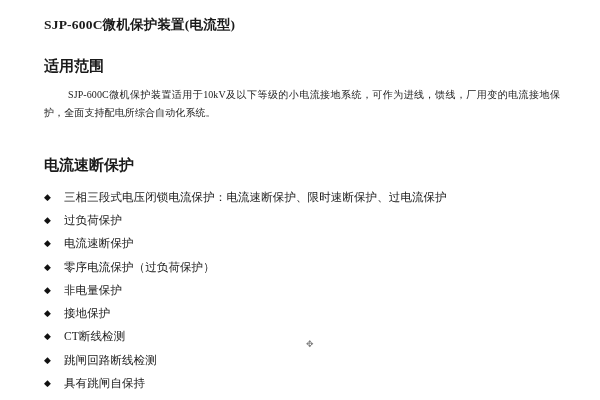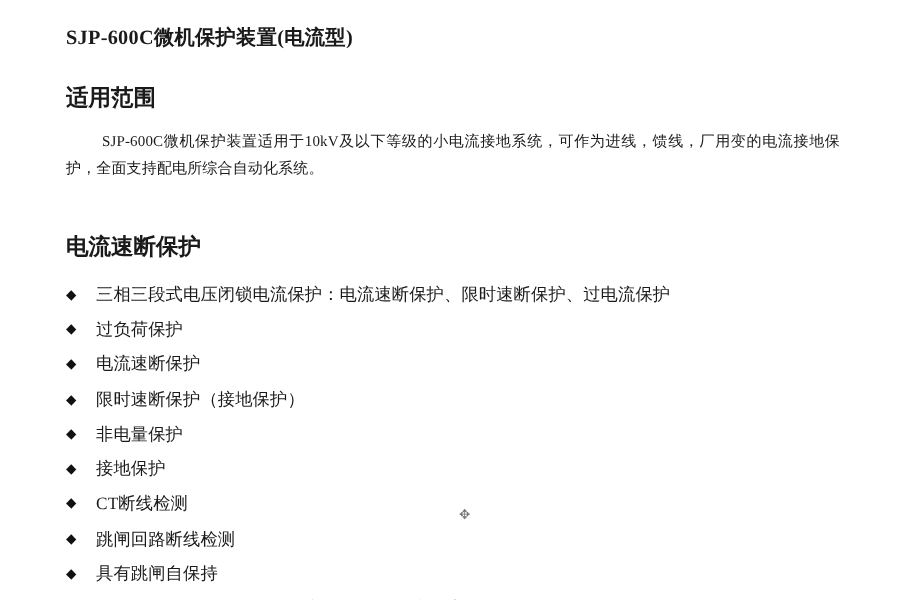--- a/index.html
+++ b/index.html
@@ -101,21 +101,21 @@
     <li class="feature-item">
       <span class="bullet">◆</span>
       <span class="feature-text">过负荷保护</span>
     </li>
     <li class="feature-item">
       <span class="bullet">◆</span>
       <span class="feature-text">电流速断保护</span>
     </li>
     <li class="feature-item">
       <span class="bullet">◆</span>
-      <span class="feature-text">限时速断保护（接地保护）</span>
+      <span class="feature-text">零序电流保护（过负荷保护）</span>
     </li>
     <li class="feature-item">
       <span class="bullet">◆</span>
       <span class="feature-text">非电量保护</span>
     </li>
     <li class="feature-item">
       <span class="bullet">◆</span>
       <span class="feature-text">接地保护</span>
     </li>
     <li class="feature-item">

